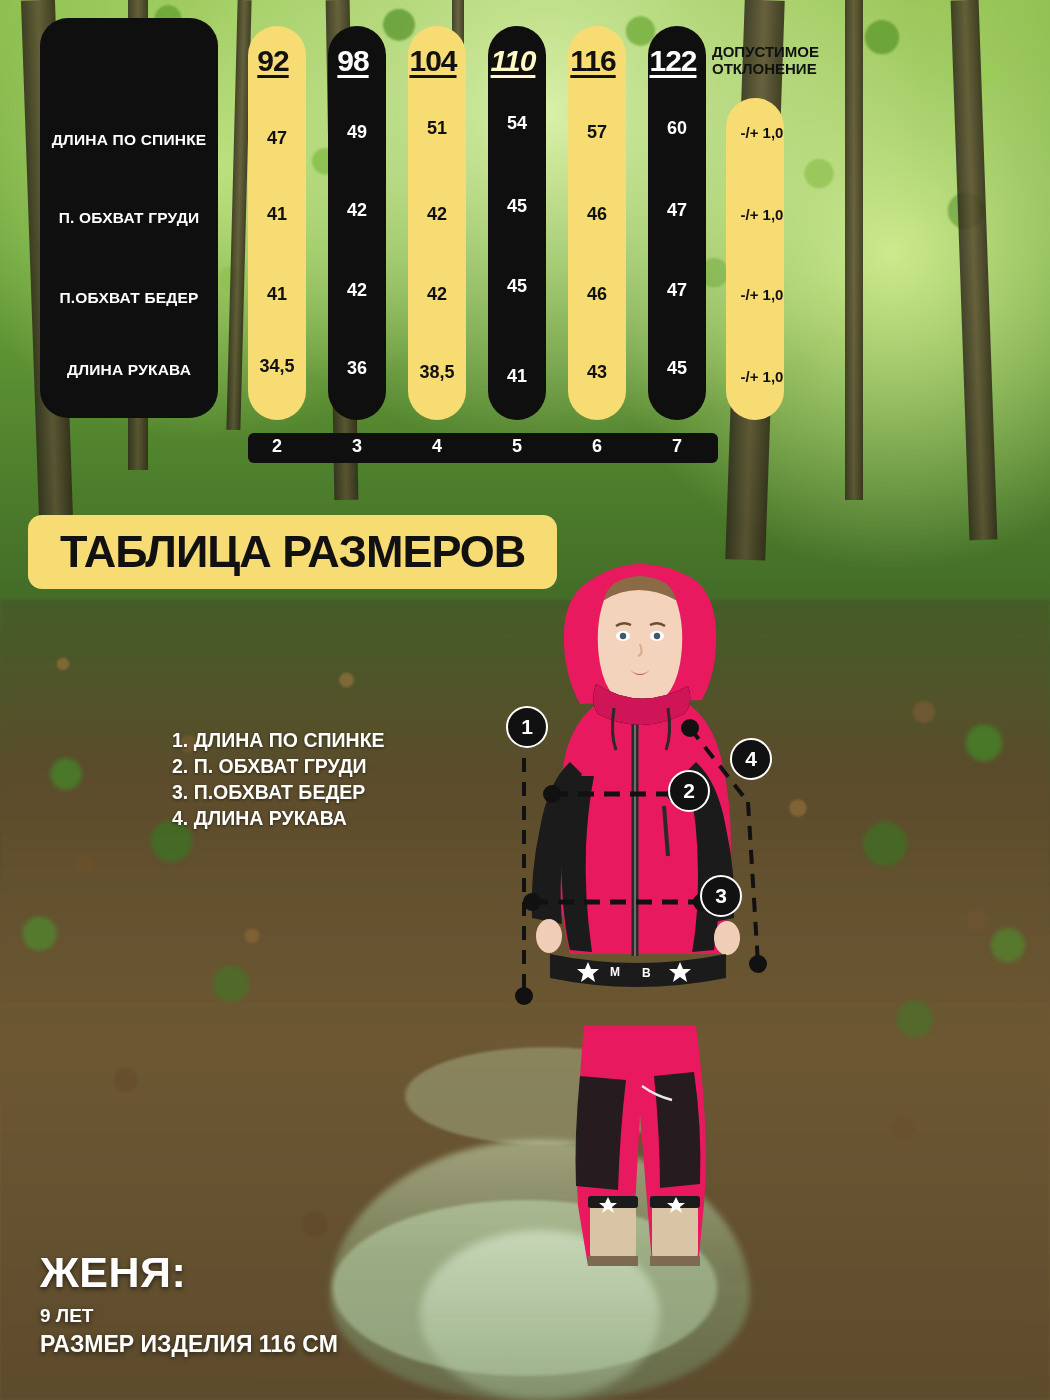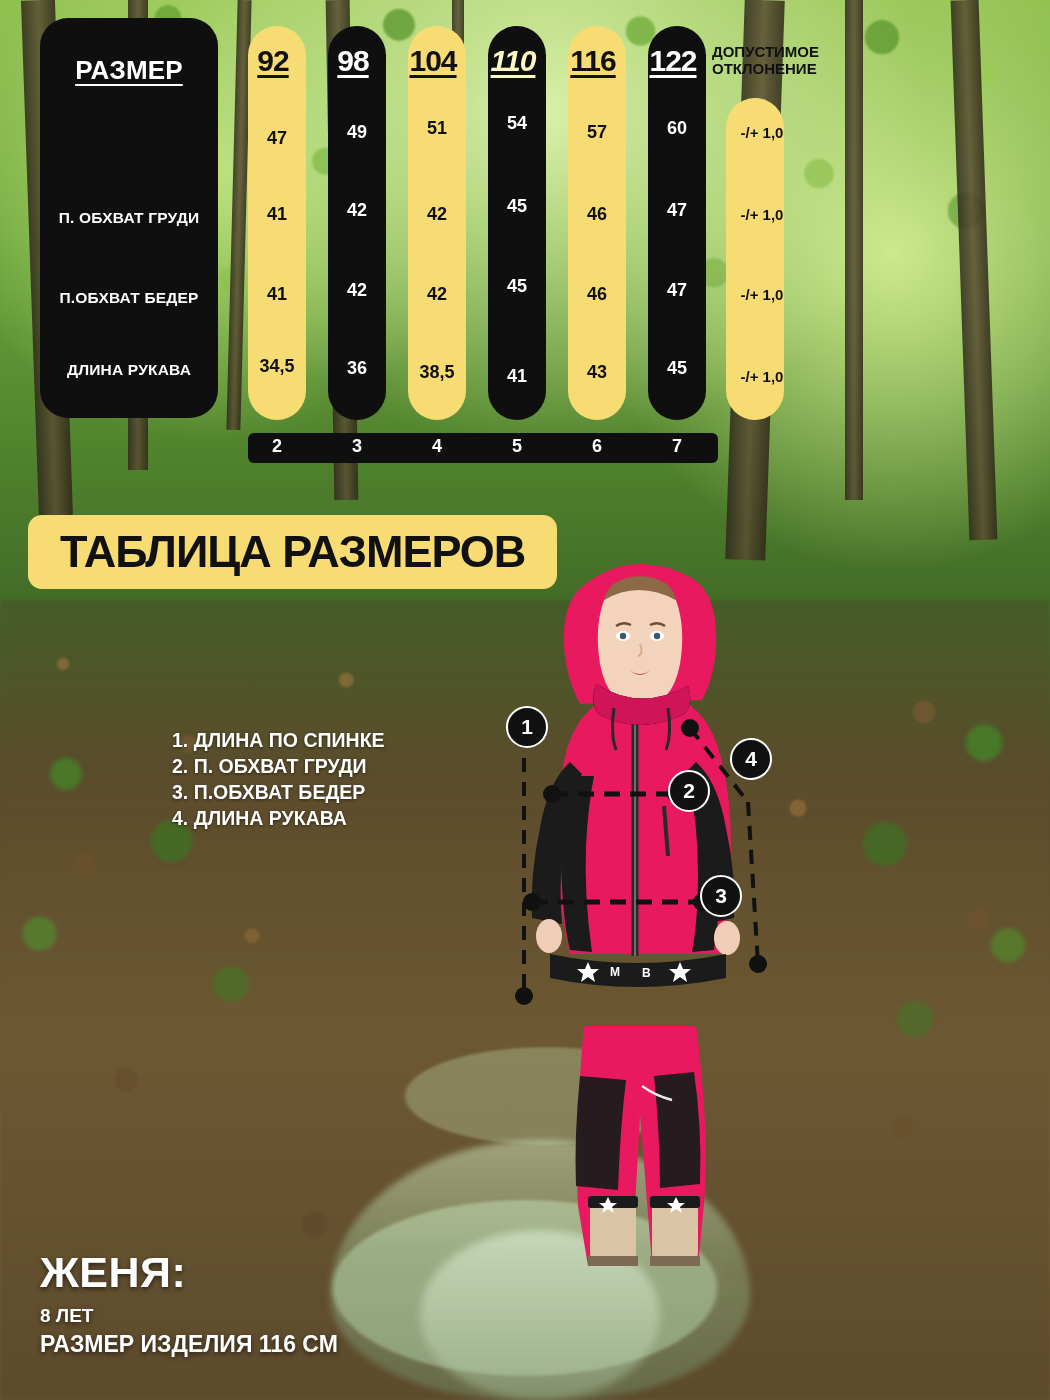--- a/index.html
+++ b/index.html
@@ -207,30 +207,28 @@
   <div class="colpill light" style="left:528px;"></div>
   <div class="colpill dark" style="left:608px;"></div>
 
   <div class="dev-pill"></div>
   <div class="dev-title">ДОПУСТИМОЕ ОТКЛОНЕНИЕ</div>
   <div class="dev-val" style="top:106px;">-/+ 1,0</div>
   <div class="dev-val" style="top:188px;">-/+ 1,0</div>
   <div class="dev-val" style="top:268px;">-/+ 1,0</div>
   <div class="dev-val" style="top:350px;">-/+ 1,0</div>
 
-  <div class="rowlabel head" style="top:30px;">
-    <span style="text-decoration:underline;text-decoration-thickness:2px;text-underline-offset:5px;">РАЗМЕР</span>
-  </div>
   <div class="colhdr" style="left:208px;color:#111;"><u>92</u></div>
   <div class="colhdr" style="left:288px;color:#fff;"><u>98</u></div>
   <div class="colhdr" style="left:368px;color:#111;"><u>104</u></div>
   <div class="colhdr" style="left:448px;color:#fef9c3;font-style:italic;"><u>110</u></div>
   <div class="colhdr" style="left:528px;color:#111;"><u>116</u></div>
   <div class="colhdr" style="left:608px;color:#fff;"><u>122</u></div>
 
+  <div class="rowlabel" style="top:100px;">ДЛИНА ПО СПИНКЕ</div>
   <div class="cell" style="left:208px;top:110px;color:#111;">47</div>
   <div class="cell" style="left:288px;top:104px;color:#fff;">49</div>
   <div class="cell" style="left:368px;top:100px;color:#111;">51</div>
   <div class="cell" style="left:448px;top:95px;color:#fff;">54</div>
   <div class="cell" style="left:528px;top:104px;color:#111;">57</div>
   <div class="cell" style="left:608px;top:100px;color:#fff;">60</div>
 
   <div class="rowlabel" style="top:178px;">П. ОБХВАТ ГРУДИ</div>
   <div class="cell" style="left:208px;top:186px;color:#111;">41</div>
   <div class="cell" style="left:288px;top:182px;color:#fff;">42</div>
@@ -358,15 +356,15 @@
   <circle cx="278" cy="274" r="9" fill="#111"></circle>
 </svg>
 
 <div class="badge" style="left:506px;top:706px;">1</div>
 <div class="badge" style="left:668px;top:770px;">2</div>
 <div class="badge" style="left:700px;top:875px;">3</div>
 <div class="badge" style="left:730px;top:738px;">4</div>
 
 <div class="caption">
   <div class="name">ЖЕНЯ:</div>
-  <div class="l1">8 ЛЕТ</div>
+  <div class="l1">9 ЛЕТ</div>
   <div class="l2">РАЗМЕР ИЗДЕЛИЯ 116 СМ</div>
 </div>
 
 </body></html>

